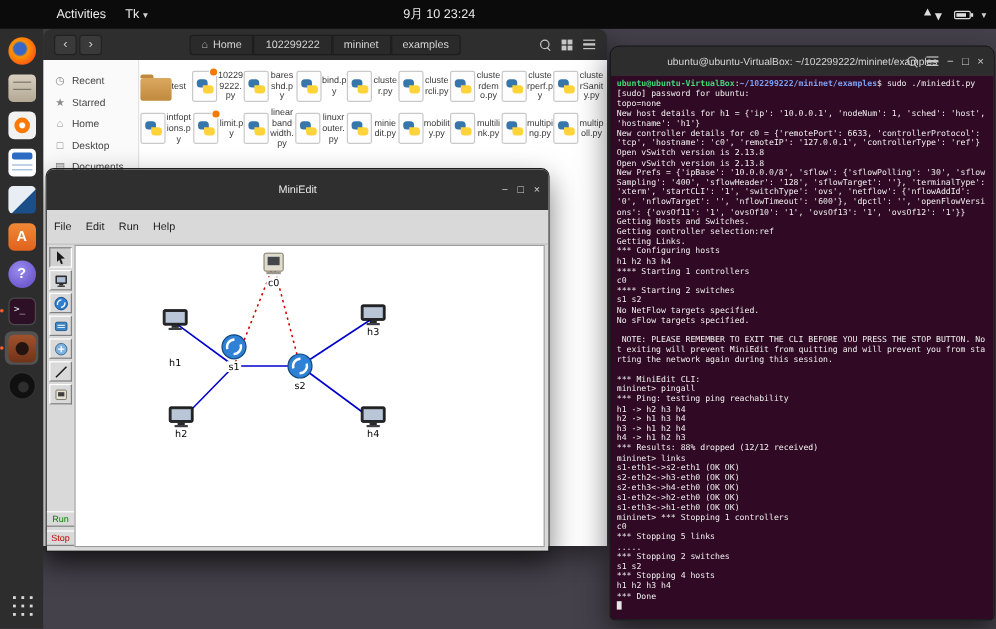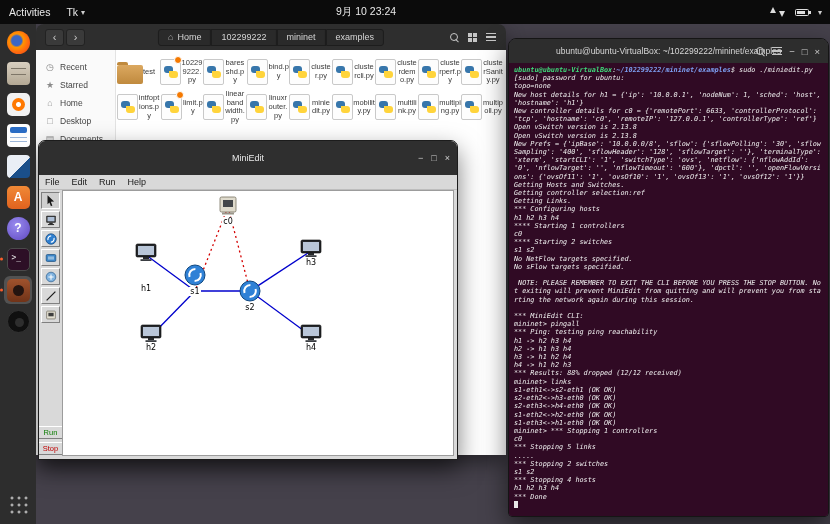--- a/index.html
+++ b/index.html
@@ -2,21 +2,21 @@
 <html><head>
 <meta charset="utf-8">
 <style>
   *{margin:0;padding:0;box-sizing:border-box;}
   html,body{width:830px;height:524px;overflow:hidden;background:#45414b;font-family:"Liberation Sans",sans-serif;}
   button{font-family:inherit;cursor:default;}
   #stage{position:absolute;inset:0;width:830px;height:524px;overflow:hidden;}
 
   
   #topbar{position:absolute;left:0;top:0;width:830px;height:24px;background:#0b0b0b;color:#e9e9e9;
-    display:flex;align-items:center;font-size:10.5px;z-index:50;}
+    display:flex;align-items:center;font-size:10.5px;z-index:50;padding-left:38px;}
   .tb-left{display:flex;gap:16px;padding-left:9px;align-items:center;}
   .tb-item{display:flex;align-items:center;gap:3px;}
   .caret{font-size:8px;color:#cfcfcf;}
   .tb-clock{position:absolute;left:336px;font-size:10.5px;}
   .tb-right{position:absolute;right:8px;display:flex;gap:9px;align-items:center;}
   .i-net{width:16px;height:10px;position:relative;}
   .i-net::before{content:"";position:absolute;left:0;top:0;border-left:3.5px solid transparent;border-right:3.5px solid transparent;border-bottom:6px solid #ddd;}
   .i-net::after{content:"";position:absolute;right:1px;bottom:0;border-left:3.5px solid transparent;border-right:3.5px solid transparent;border-top:6px solid #ddd;}
   .i-battery{width:14px;height:7px;border:1px solid #ddd;border-radius:1.5px;position:relative;}
   .i-battery::before{content:"";position:absolute;left:1px;top:1px;bottom:1px;width:8px;background:#ddd;}
@@ -86,21 +86,21 @@
   .fi-folder{width:26px;height:19px;background:linear-gradient(#dba860,#c08a3e);border-radius:2px;position:relative;margin-top:5px;}
   .fi-folder::before{content:"";position:absolute;top:-3px;left:0;width:11px;height:3px;background:#c08a3e;border-radius:2px 2px 0 0;}
   .fbadge{position:absolute;right:-1px;top:-2px;width:8px;height:8px;border-radius:50%;background:#f57900;border:1px solid #fff;}
   .flabel{font-size:7.5px;color:#3a3a3a;text-align:center;line-height:1.15;word-break:break-all;max-width:41px;}
 
   
   #win-miniedit{position:absolute;left:38px;top:140px;width:420px;height:320px;z-index:20;
     display:flex;flex-direction:column;box-shadow:0 10px 24px rgba(0,0,0,.5);border-radius:7px 7px 0 0;overflow:hidden;border:1px solid #1c1c1c;}
   .me-titlebar{height:34px;background:#2f2f2f;position:relative;display:flex;align-items:center;justify-content:center;color:#e8e8e8;font-size:9px;flex:none;}
   .me-winbtns{position:absolute;right:7px;top:0;height:100%;display:flex;gap:8px;align-items:center;color:#cfcfcf;font-size:9px;}
-  .me-menubar{height:15px;background:#d9d9d9;display:flex;align-items:center;font-size:9px;color:#1a1a1a;border-bottom:1px solid #bdbdbd;flex:none;}
+  .me-menubar{height:29px;background:#d9d9d9;display:flex;align-items:center;font-size:9px;color:#1a1a1a;border-bottom:1px solid #bdbdbd;flex:none;}
   .me-menu{padding:0 6px;}
   .me-body{flex:1;display:flex;background:#d9d9d9;overflow:hidden;}
   .me-toolcol{width:23px;display:flex;flex-direction:column;align-items:center;padding:2px 0 4px;flex:none;}
   .tools{display:flex;flex-direction:column;gap:2px;align-items:center;}
   .tool-btn{width:19px;height:17px;background:#d9d9d9;border:1px solid;border-color:#fff #808080 #808080 #fff;display:flex;align-items:center;justify-content:center;padding:0;}
   .tool-btn.pressed{border-color:#808080 #fff #fff #808080;background:#cfcfcf;}
   .me-runstop{margin-top:auto;display:flex;flex-direction:column;gap:3px;}
   .btn-run,.btn-stop{width:26px;height:13px;font-size:7.5px;background:#d9d9d9;border:1px solid;border-color:#fff #808080 #808080 #fff;text-align:center;line-height:10px;padding:0;}
   .btn-run{color:#0a7d00;}
   .btn-stop{color:#c00000;}
@@ -111,21 +111,21 @@
   .me-node{position:absolute;transform:translate(-50%,-12px);display:flex;flex-direction:column;align-items:center;z-index:2;}
   .node-icon{line-height:0;}
   .node-label{font-size:8px;color:#000;margin-top:0;font-family:"DejaVu Sans",sans-serif;background:#fff;padding:0 1px;}
 
   
   #win-terminal{position:absolute;left:508px;top:38px;width:321px;height:479px;z-index:30;
     display:flex;flex-direction:column;box-shadow:0 10px 26px rgba(0,0,0,.55);border-radius:8px 8px 4px 4px;overflow:hidden;border:1px solid #151515;}
   .t-header{height:24px;background:#2d2d2d;position:relative;display:flex;align-items:center;justify-content:center;color:#d6d6d6;font-size:8.5px;flex:none;}
   .t-title{max-width:225px;white-space:nowrap;overflow:hidden;}
   .t-actions{position:absolute;right:8px;display:flex;gap:7px;align-items:center;color:#cfcfcf;font-size:9.5px;}
-  .t-body{flex:1;background:#300a24;padding:3px 5px;font-family:"DejaVu Sans Mono",monospace;font-size:6.8px;line-height:8.2px;color:#f0f0f0;overflow:hidden;font-style:italic;}
+  .t-body{flex:1;background:#300a24;padding:3px 5px;font-family:"DejaVu Sans Mono",monospace;font-size:6.8px;line-height:8.2px;color:#f0f0f0;overflow:hidden;}
   .tline{white-space:pre-wrap;word-break:break-all;min-height:8.2px;}
   .c-g{color:#3fd97a;font-weight:bold;}
   .c-b{color:#7d9ff2;font-weight:bold;}
   .cursor{display:inline-block;width:4px;height:7.4px;background:#e8e8e8;vertical-align:-1px;}
 </style>
 </head>
 <body>
 
 <div id="stage">
 

